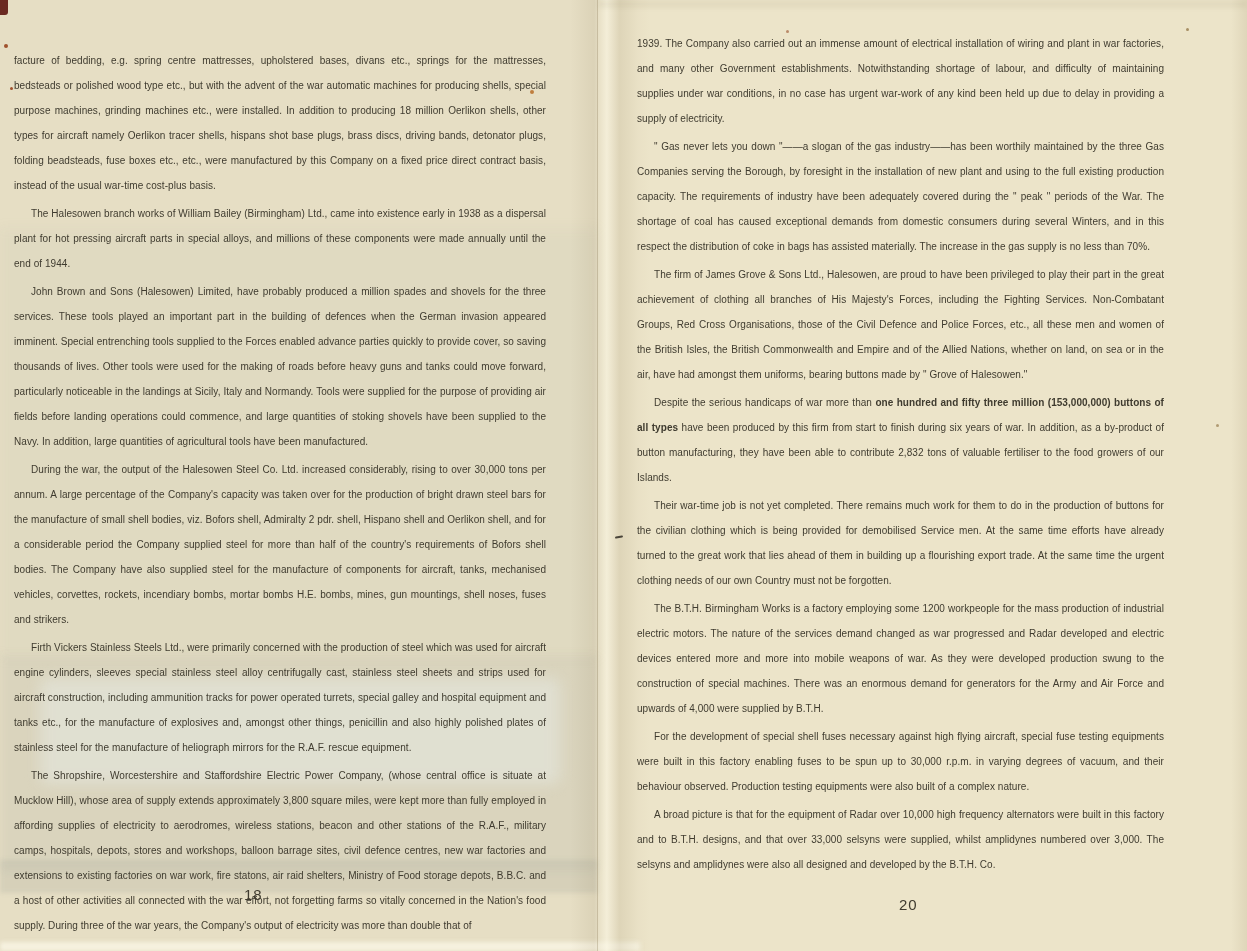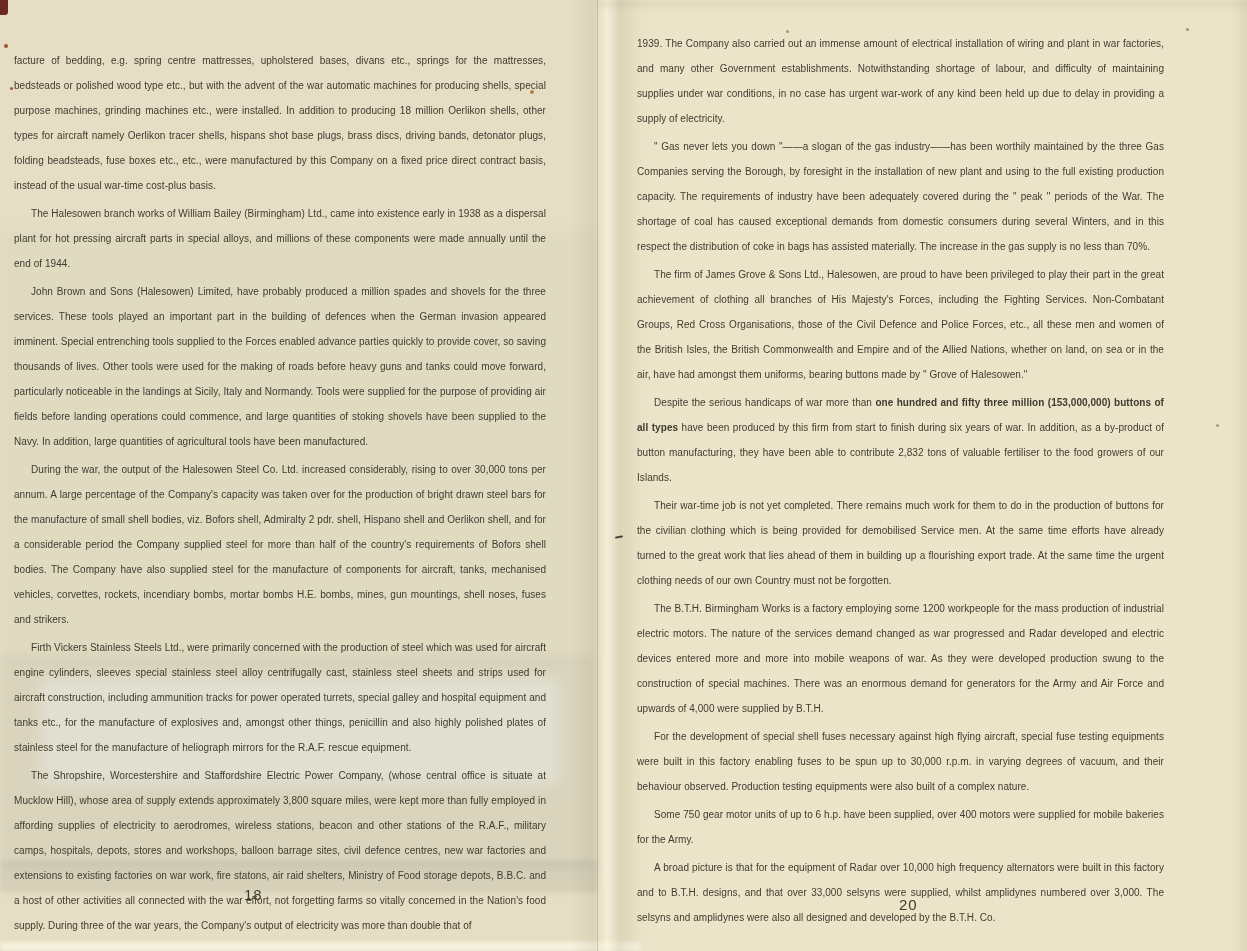--- a/index.html
+++ b/index.html
@@ -106,20 +106,19 @@
       <p><span>The Shropshire, Worcestershire and Staffordshire Electric Power Company, (whose central office is situate at Mucklow Hill), whose area of supply extends approximately 3,800 square miles, were kept more than fully employed in affording supplies of electricity to aerodromes, wireless stations, beacon and other stations of the R.A.F., military camps, hospitals, depots, stores and workshops, balloon barrage sites, civil defence centres, new war factories and extensions to existing factories on war work, fire statons, air raid shelters, Ministry of Food storage depots, B.B.C. and a host of other activities all connected with the war effort, not forgetting farms so vitally concerned in the Nation's food supply. During three of the war years, the Company's output of electricity was more than double that of</span></p>
     </div>
   <div class="col right-col">
       <p class="flush"><span>1939. The Company also carried out an immense amount of electrical installation of wiring and plant in war factories, and many other Government establishments. Notwithstanding shortage of labour, and difficulty of maintaining supplies under war conditions, in no case has urgent war-work of any kind been held up due to delay in providing a supply of electricity.</span></p>
       <p><span>" Gas never lets you down "——a slogan of the gas industry——has been worthily maintained by the three Gas Companies serving the Borough, by foresight in the installation of new plant and using to the full existing production capacity. The requirements of industry have been adequately covered during the " peak " periods of the War. The shortage of coal has caused exceptional demands from domestic consumers during several Winters, and in this respect the distribution of coke in bags has assisted materially. The increase in the gas supply is no less than 70%.</span></p>
       <p><span>The firm of James Grove &amp; Sons Ltd., Halesowen, are proud to have been privileged to play their part in the great achievement of clothing all branches of His Majesty's Forces, including the Fighting Services. Non-Combatant Groups, Red Cross Organisations, those of the Civil Defence and Police Forces, etc., all these men and women of the British Isles, the British Commonwealth and Empire and of the Allied Nations, whether on land, on sea or in the air, have had amongst them uniforms, bearing buttons made by " Grove of Halesowen."</span></p>
       <p><span>Despite the serious handicaps of war more than </span><b>one hundred and fifty three million (153,000,000) buttons of all types</b><span> have been produced by this firm from start to finish during six years of war. In addition, as a by-product of button manufacturing, they have been able to contribute 2,832 tons of valuable fertiliser to the food growers of our Islands.</span></p>
       <p><span>Their war-time job is not yet completed. There remains much work for them to do in the production of buttons for the civilian clothing which is being provided for demobilised Service men. At the same time efforts have already turned to the great work that lies ahead of them in building up a flourishing export trade. At the same time the urgent clothing needs of our own Country must not be forgotten.</span></p>
       <p><span>The B.T.H. Birmingham Works is a factory employing some 1200 workpeople for the mass production of industrial electric motors. The nature of the services demand changed as war progressed and Radar developed and electric devices entered more and more into mobile weapons of war. As they were developed production swung to the construction of special machines. There was an enormous demand for generators for the Army and Air Force and upwards of 4,000 were supplied by B.T.H.</span></p>
       <p><span>For the development of special shell fuses necessary against high flying aircraft, special fuse testing equipments were built in this factory enabling fuses to be spun up to 30,000 r.p.m. in varying degrees of vacuum, and their behaviour observed. Production testing equipments were also built of a complex nature.</span></p>
-      <p><span>Some 750 gear motor units of up to 6 h.p. have been supplied, over 400 motors were supplied for mobile bakeries for the Army.</span></p>
       <p><span>A broad picture is that for the equipment of Radar over 10,000 high frequency alternators were built in this factory and to B.T.H. designs, and that over 33,000 selsyns were supplied, whilst amplidynes numbered over 3,000. The selsyns and amplidynes were also all designed and developed by the B.T.H. Co.</span></p>
     </div>
 
   <div class="page-num left-num">18</div>
   <div class="page-num right-num">20</div>
 
 </div>
 
 </body></html>

